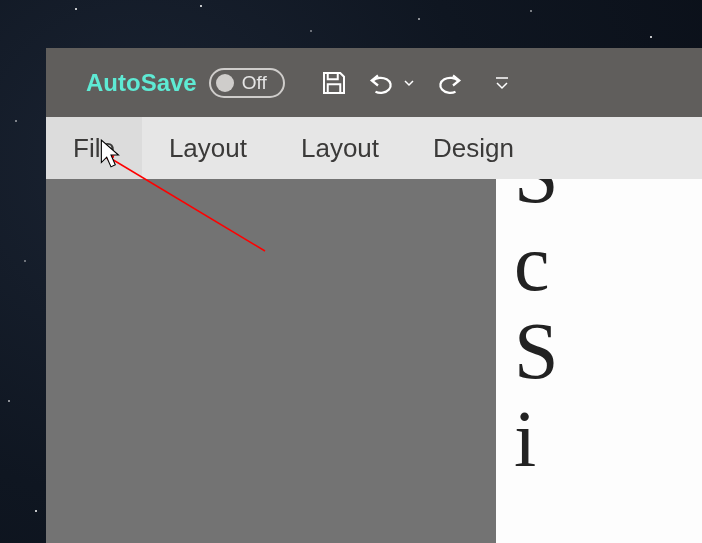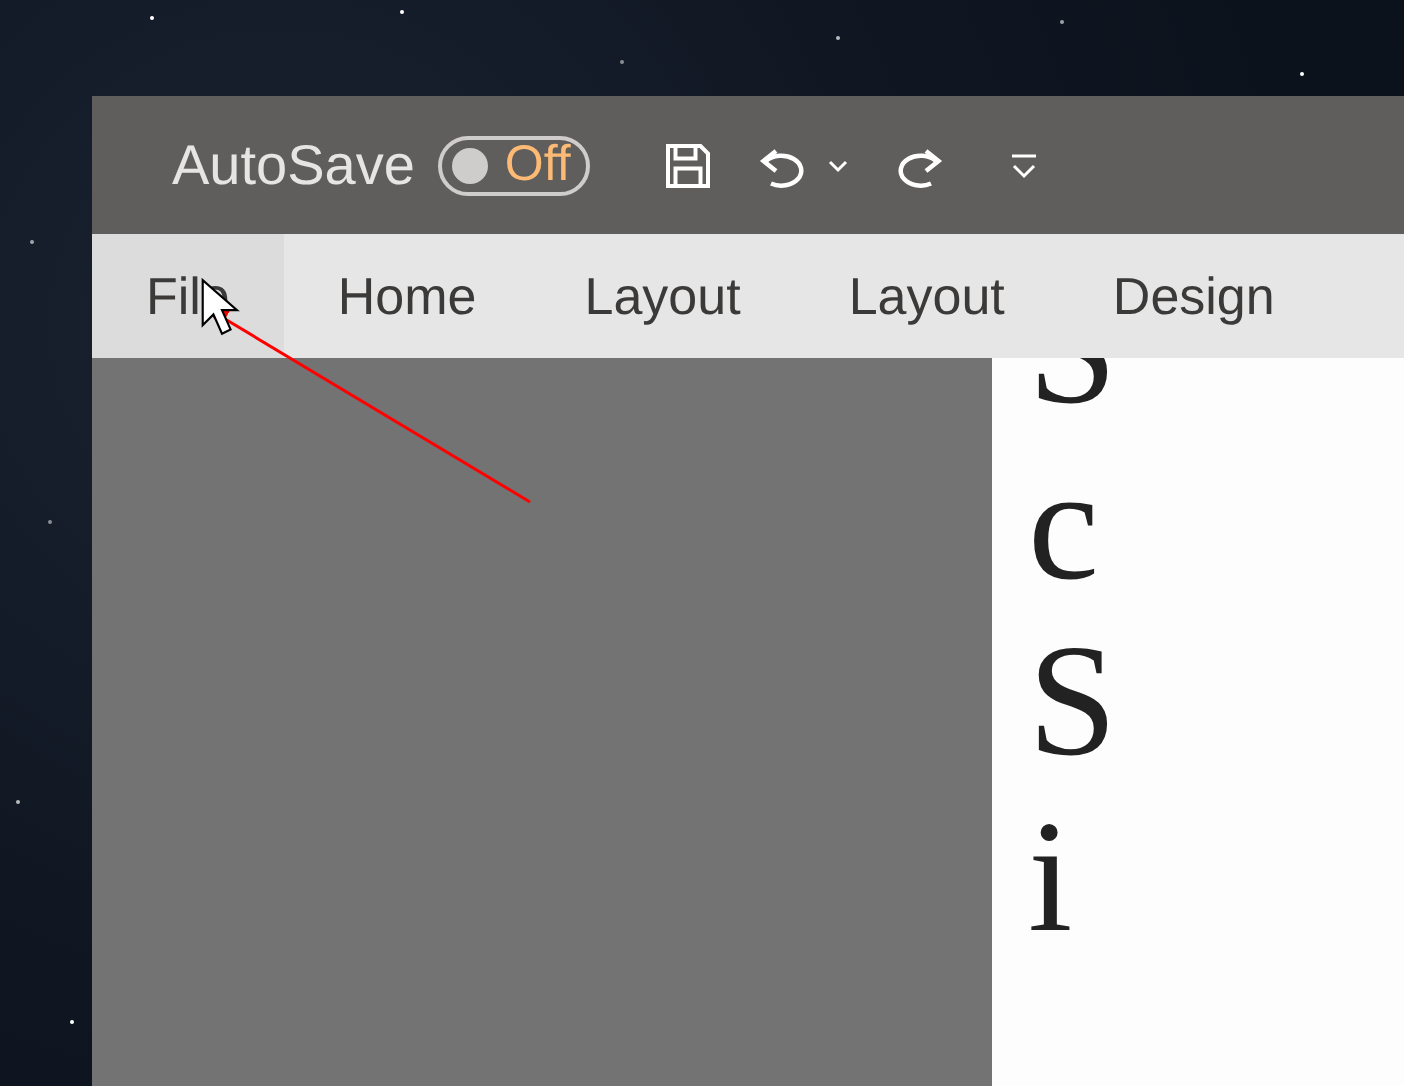--- a/index.html
+++ b/index.html
@@ -39,44 +39,44 @@
     }
     .title-bar {
       height: 69px;
       background: #605e5c;
       display: flex;
       align-items: center;
       padding-left: 40px;
       gap: 12px;
     }
     .autosave-label {
-      color: #e5e5e5;
-      font-size: 28px;
-      font-weight: 400;
+      color: #5eead4;
+      font-size: 24px;
+      font-weight: 700;
     }
     .toggle {
       width: 76px;
       height: 30px;
       border: 2px solid #cfcdcb;
       border-radius: 15px;
       display: flex;
       align-items: center;
       padding: 0 5px;
       gap: 2px;
       cursor: pointer;
     }
     .toggle-knob {
       width: 18px;
       height: 18px;
       background: #cfcdcb;
       border-radius: 50%;
     }
     .toggle-text {
-      color: #fdba74;
-      font-size: 25px;
+      color: #e5e5e5;
+      font-size: 19px;
       padding-left: 6px;
     }
     .qa-icons {
       display: flex;
       align-items: center;
       gap: 18px;
       margin-left: 22px;
     }
     .qa-icon {
       color: #fff;
@@ -202,23 +202,20 @@
         </svg>
       </div>
     </div>
   </div>
 
   <div class="ribbon-tabs">
     <div class="tab active">
       <span>File</span>
     </div>
     <div class="tab">
-      <span>Home</span>
-    </div>
-    <div class="tab">
       <span>Layout</span>
     </div>
     <div class="tab">
       <span>Layout</span>
     </div>
     <div class="tab">
       <span>Design</span>
     </div>
   </div>
 

